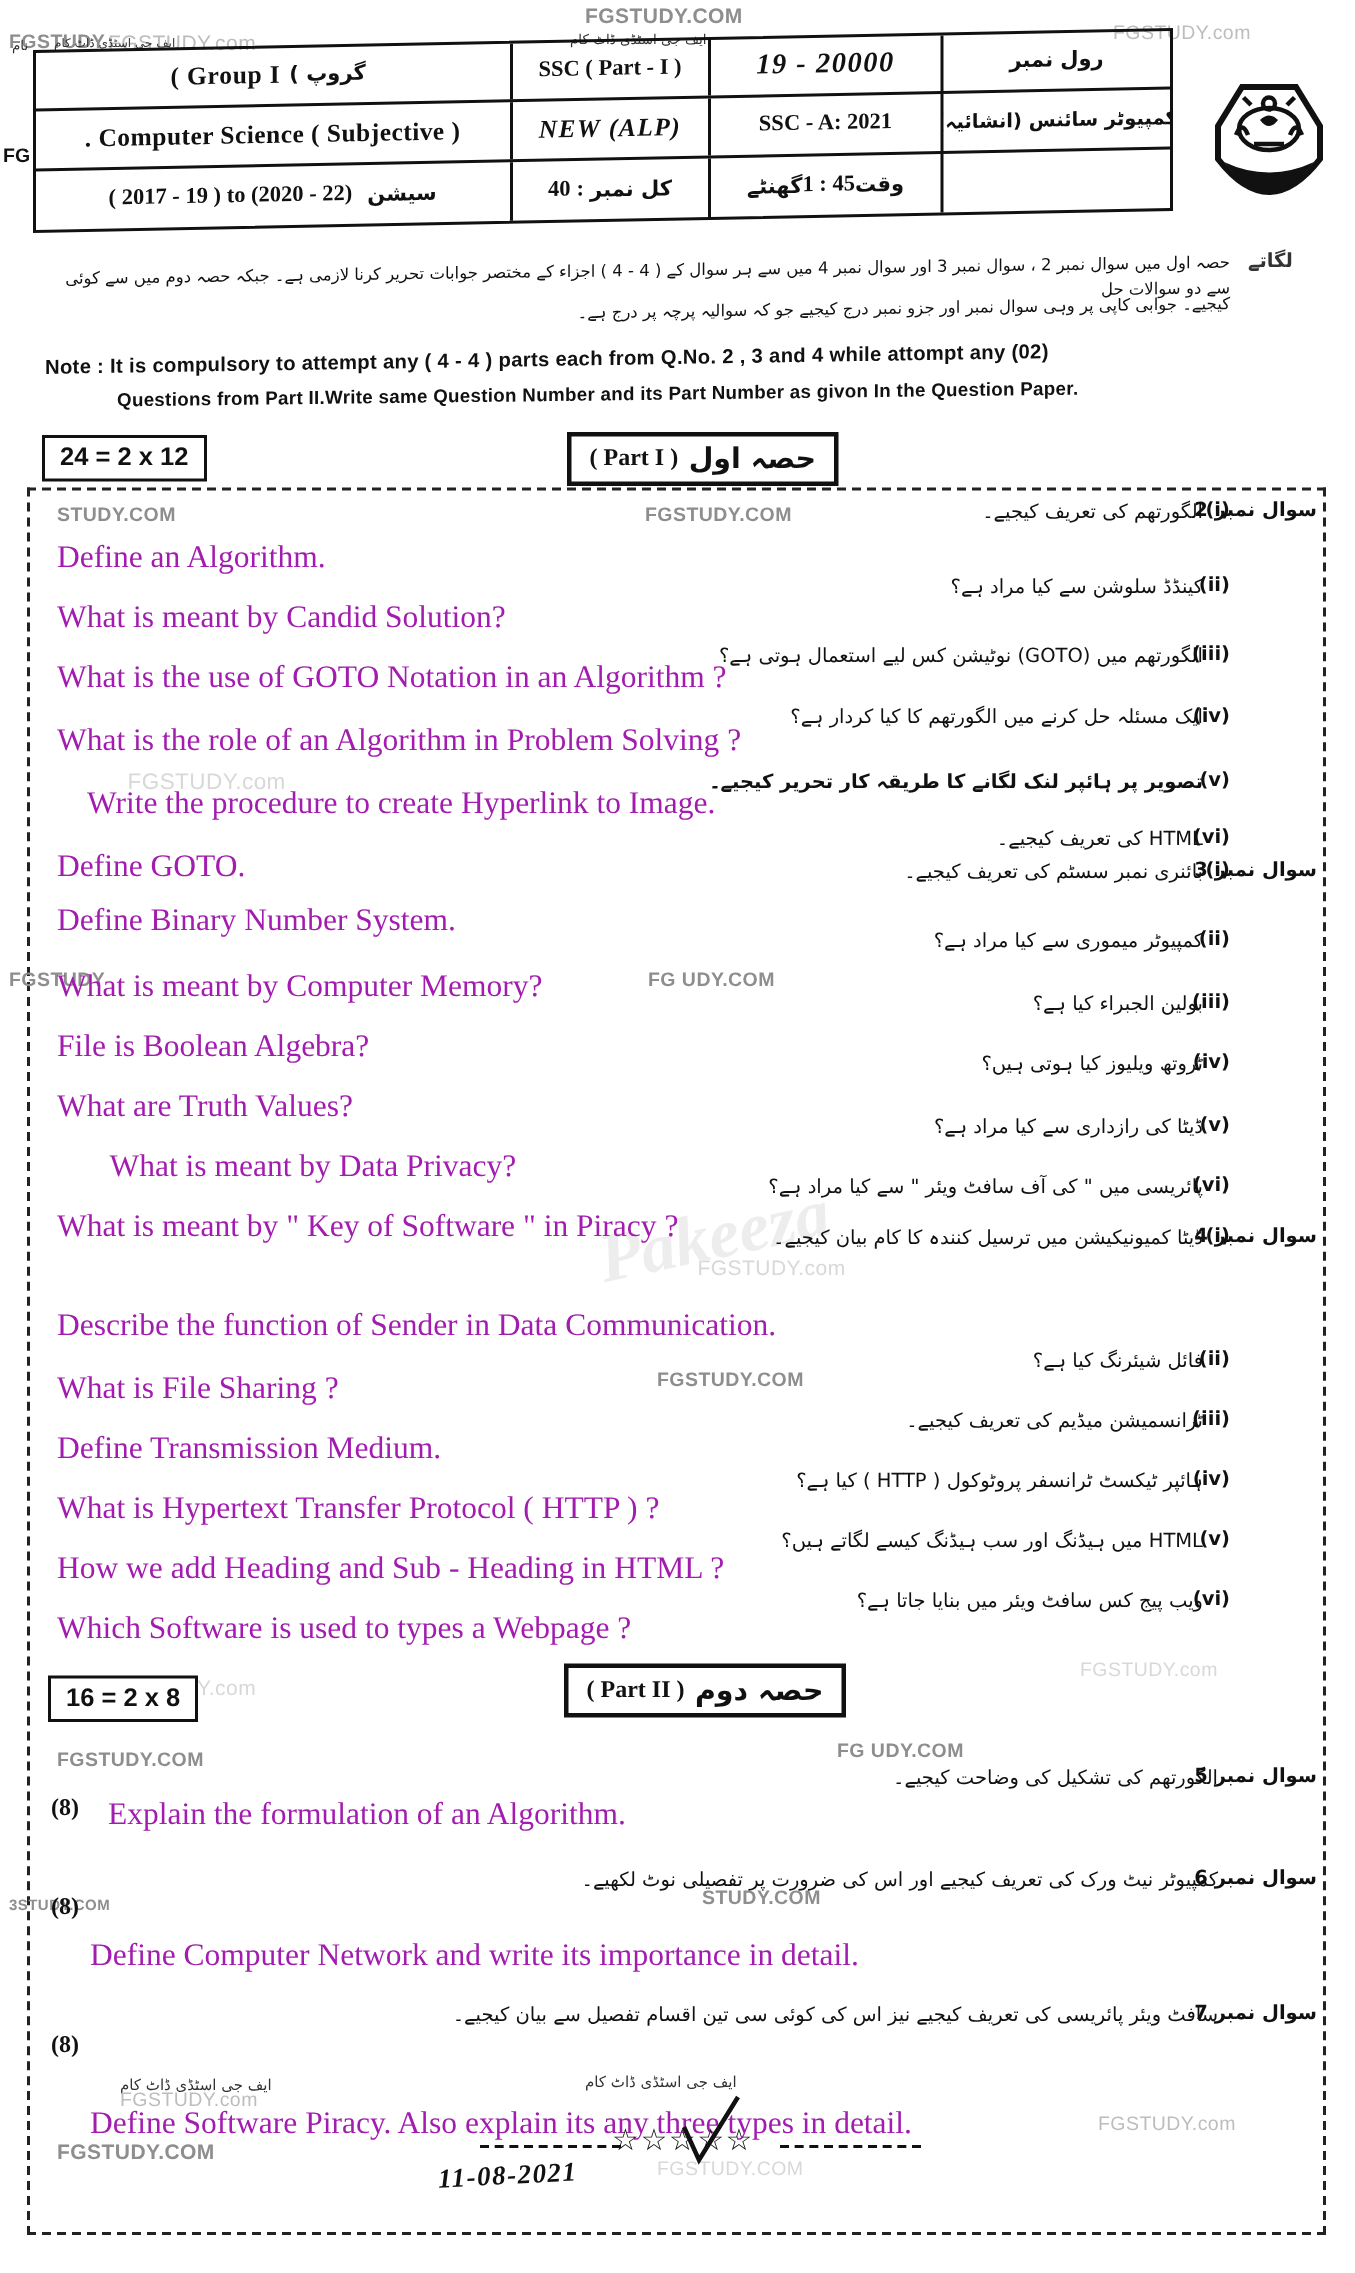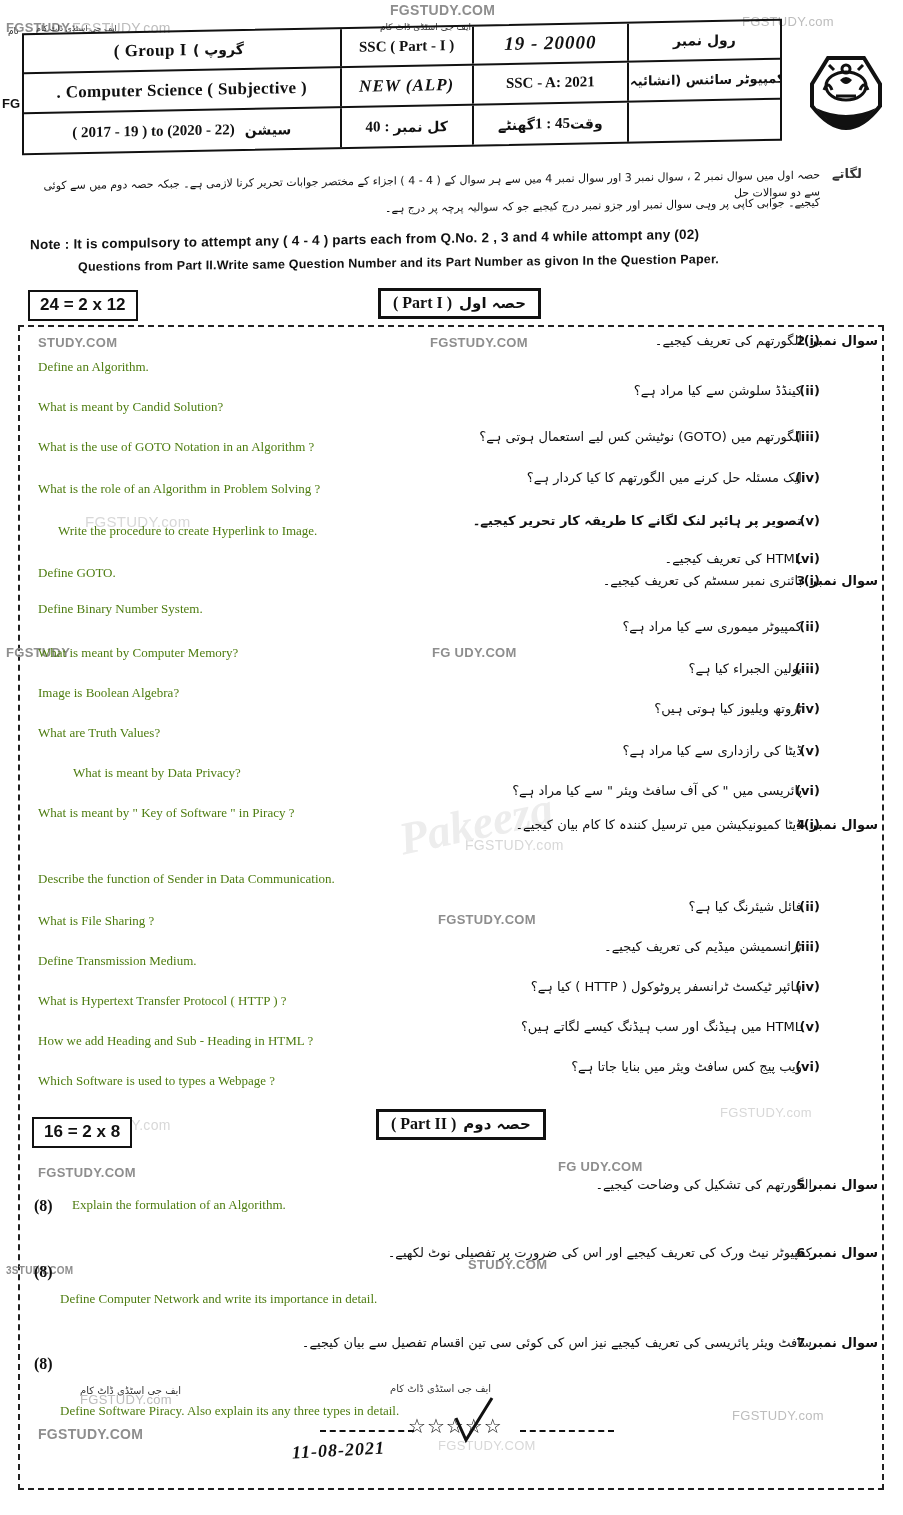--- a/index.html
+++ b/index.html
@@ -130,39 +130,39 @@
     background: #fff;
   }
   .part-box {
     position: absolute;
     border: 3px solid #111;
     padding: 3px 12px 4px 12px;
     font-weight: bold; font-size: 16px;
     background: #fff;
     display: flex; gap: 7px; align-items: center;
   }
-  .part-box .pu { font-family: "DejaVu Sans", sans-serif; font-size: 15px; }
+  .part-box .pu { font-family: "DejaVu Sans", sans-serif; font-size: 19px; }
 
   
   #body-frame {
     position: absolute;
     left: 18px; top: 325px;
     width: 866px; height: 1165px;
     border: 2px dashed #222;
     border-top-style: dashed;
   }
 
   
   .qrow { position: absolute; left: 0; width: 866px; }
   .en {
     position: absolute;
     font-family: "Liberation Serif", serif;
-    font-size: 13px;
-    white-space: nowrap;
-    color: #4d7c0f;
+    font-size: 21px;
+    white-space: nowrap;
+    color: #a21caf;
   }
   .ur {
     position: absolute;
     right: 10px;
     direction: rtl;
     font-family: "DejaVu Sans", sans-serif;
     font-size: 13px;
     white-space: nowrap;
     color: #111;
   }
@@ -336,21 +336,21 @@
   <div class="qrow" style="top:246px;">
     <div class="qlabel" style="right:8px; top:0;">سوال نمبر 3</div>
 
     <div class="ur" style="top:0;   right:84px;">بائنری نمبر سسٹم کی تعریف کیجیے۔</div>
     <div class="en" style="top:28px; left:18px;">Define Binary Number System.</div>
 
     <div class="ur" style="top:46px; right:84px;">کمپیوٹر میموری سے کیا مراد ہے؟</div>
     <div class="en" style="top:72px; left:18px;">What is meant by Computer Memory?</div>
 
     <div class="ur" style="top:88px; right:84px;">بولین الجبراء کیا ہے؟</div>
-    <div class="en" style="top:112px;left:18px;">Image is Boolean Algebra?</div>
+    <div class="en" style="top:112px;left:18px;">File is Boolean Algebra?</div>
 
     <div class="ur" style="top:128px;right:84px;">ٹروتھ ویلیوز کیا ہوتی ہیں؟</div>
     <div class="en" style="top:152px;left:18px;">What are Truth Values?</div>
 
     <div class="ur" style="top:170px;right:84px;">ڈیٹا کی رازداری سے کیا مراد ہے؟</div>
     <div class="en" style="top:192px;left:18px;margin-left:35px;">What is meant by Data Privacy?</div>
 
     <div class="ur" style="top:210px;right:84px;">پائریسی میں " کی آف سافٹ ویئر " سے کیا مراد ہے؟</div>
     <div class="en" style="top:232px;left:18px;">What is meant by " Key of Software " in Piracy ?</div>
 

